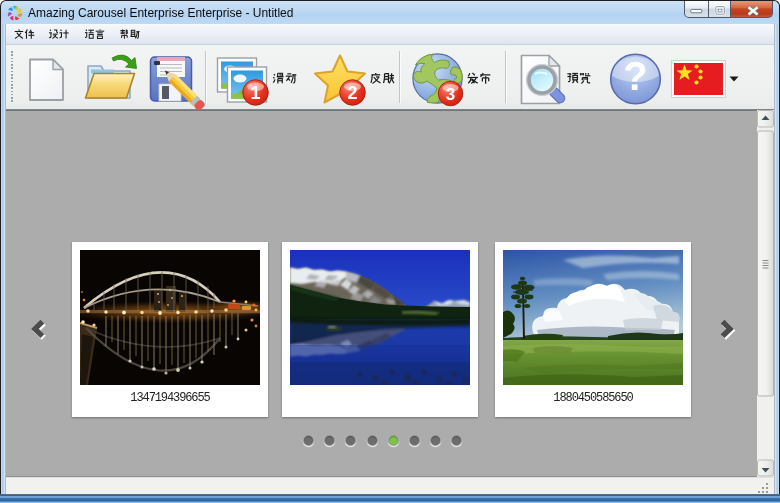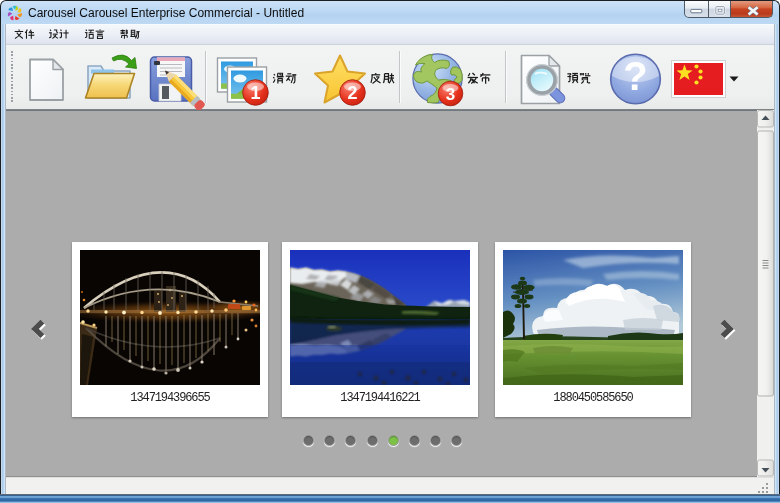--- a/index.html
+++ b/index.html
@@ -230,21 +230,21 @@
   <path d="M8.2 0.8 C10.6 0.8 11.6 2.6 11 4.4 L8.6 5.8 C8.2 3.4 8.1 1.8 8.2 0.8Z" fill="#bed220"></path>
   <path d="M12.9 2.8 C14.7 4.4 14.8 6.2 13.6 7.4 L10.4 7.2 C11.3 5.4 12 3.9 12.9 2.8Z" fill="#f4c41c"></path>
   <path d="M14.9 8.1 C15.3 10.5 14.3 12 12.6 12.3 L10.3 9.7 C12.2 9 13.8 8.4 14.9 8.1Z" fill="#f49220"></path>
   <path d="M12.4 13.6 C10.7 15.4 8.9 15.2 7.8 14 L8.5 10.9 C10.2 12 11.5 12.9 12.4 13.6Z" fill="#ea3828"></path>
   <path d="M6.4 15.3 C4 15.1 2.9 13.6 3.3 11.9 L6.2 10.8 C6.4 12.7 6.5 14.3 6.4 15.3Z" fill="#e82c74"></path>
   <path d="M1.4 11.4 C0.3 9.3 0.9 7.6 2.5 7 L5.2 8.6 C3.7 9.9 2.4 10.8 1.4 11.4Z" fill="#a64cc0"></path>
   <path d="M1.3 5.2 C2 2.9 3.6 2.2 5.2 2.8 L6 5.8 C4.1 5.5 2.4 5.3 1.3 5.2Z" fill="#2894dc"></path>
   <path d="M5.6 1.3 C7.3 0.2 8.9 0.7 9.4 2 L7.4 4.6 C6.6 3.2 6 2.1 5.6 1.3Z" fill="#38bcdc"></path>
  </g>
 </svg>
-<div class="abs" id="titletext">Carousel Carousel Enterprise Commercial - Untitled</div>
+<div class="abs" id="titletext">Amazing Carousel Enterprise Enterprise - Untitled</div>
 
 <div class="abs" id="winbtns">
   <div class="wbtn" id="btnmin"></div>
   <div class="wbtn" id="btnmax"></div>
   <div class="wbtn" id="btncls"></div>
   <svg class="abs" style="left:0;top:0" width="89" height="17" viewBox="0 0 89 17">
     <rect x="6.8" y="8.4" width="11" height="3.4" rx="0.8" fill="#fdfdfd" stroke="#68798c" stroke-width="1"></rect>
     <rect x="31.8" y="5.6" width="8.6" height="7.6" rx="1" fill="none" stroke="#fdfdfd" stroke-width="2"></rect>
     <rect x="31.8" y="5.6" width="8.6" height="7.6" rx="1" fill="none" stroke="#68798c" stroke-width="0.7"></rect>
     <rect x="34.4" y="8.2" width="3.4" height="2.4" fill="#fdfdfd" stroke="#68798c" stroke-width="0.5"></rect>
@@ -639,21 +639,20 @@
     <circle cx="118" cy="128" r="2.8"></circle>
         <circle cx="134" cy="122" r="2.2"></circle>
         <circle cx="150" cy="129" r="2.4"></circle>
     <circle cx="164" cy="124" r="2.2"></circle>
         <circle cx="176" cy="130" r="2.4"></circle>
         <circle cx="94" cy="133" r="2.4"></circle>
     <circle cx="126" cy="133" r="2.2"></circle>
         <circle cx="158" cy="134" r="2.2"></circle>
    </g>
   </svg>
-  <div class="cap">1347194416221</div>
 </div>
 <div class="frame" style="left:495px;">
   <svg class="ph" width="180" height="135" viewBox="0 0 180 135" id="photo3">
    <defs>
     <linearGradient id="sky3" x1="0" y1="0" x2="0.25" y2="1">
      <stop offset="0" stop-color="#2c54a6"></stop>
           <stop offset="0.55" stop-color="#638fc2"></stop>
           <stop offset="1" stop-color="#b2cad8"></stop>
     </linearGradient>
     <linearGradient id="grass3" x1="0" y1="0" x2="0" y2="1">

